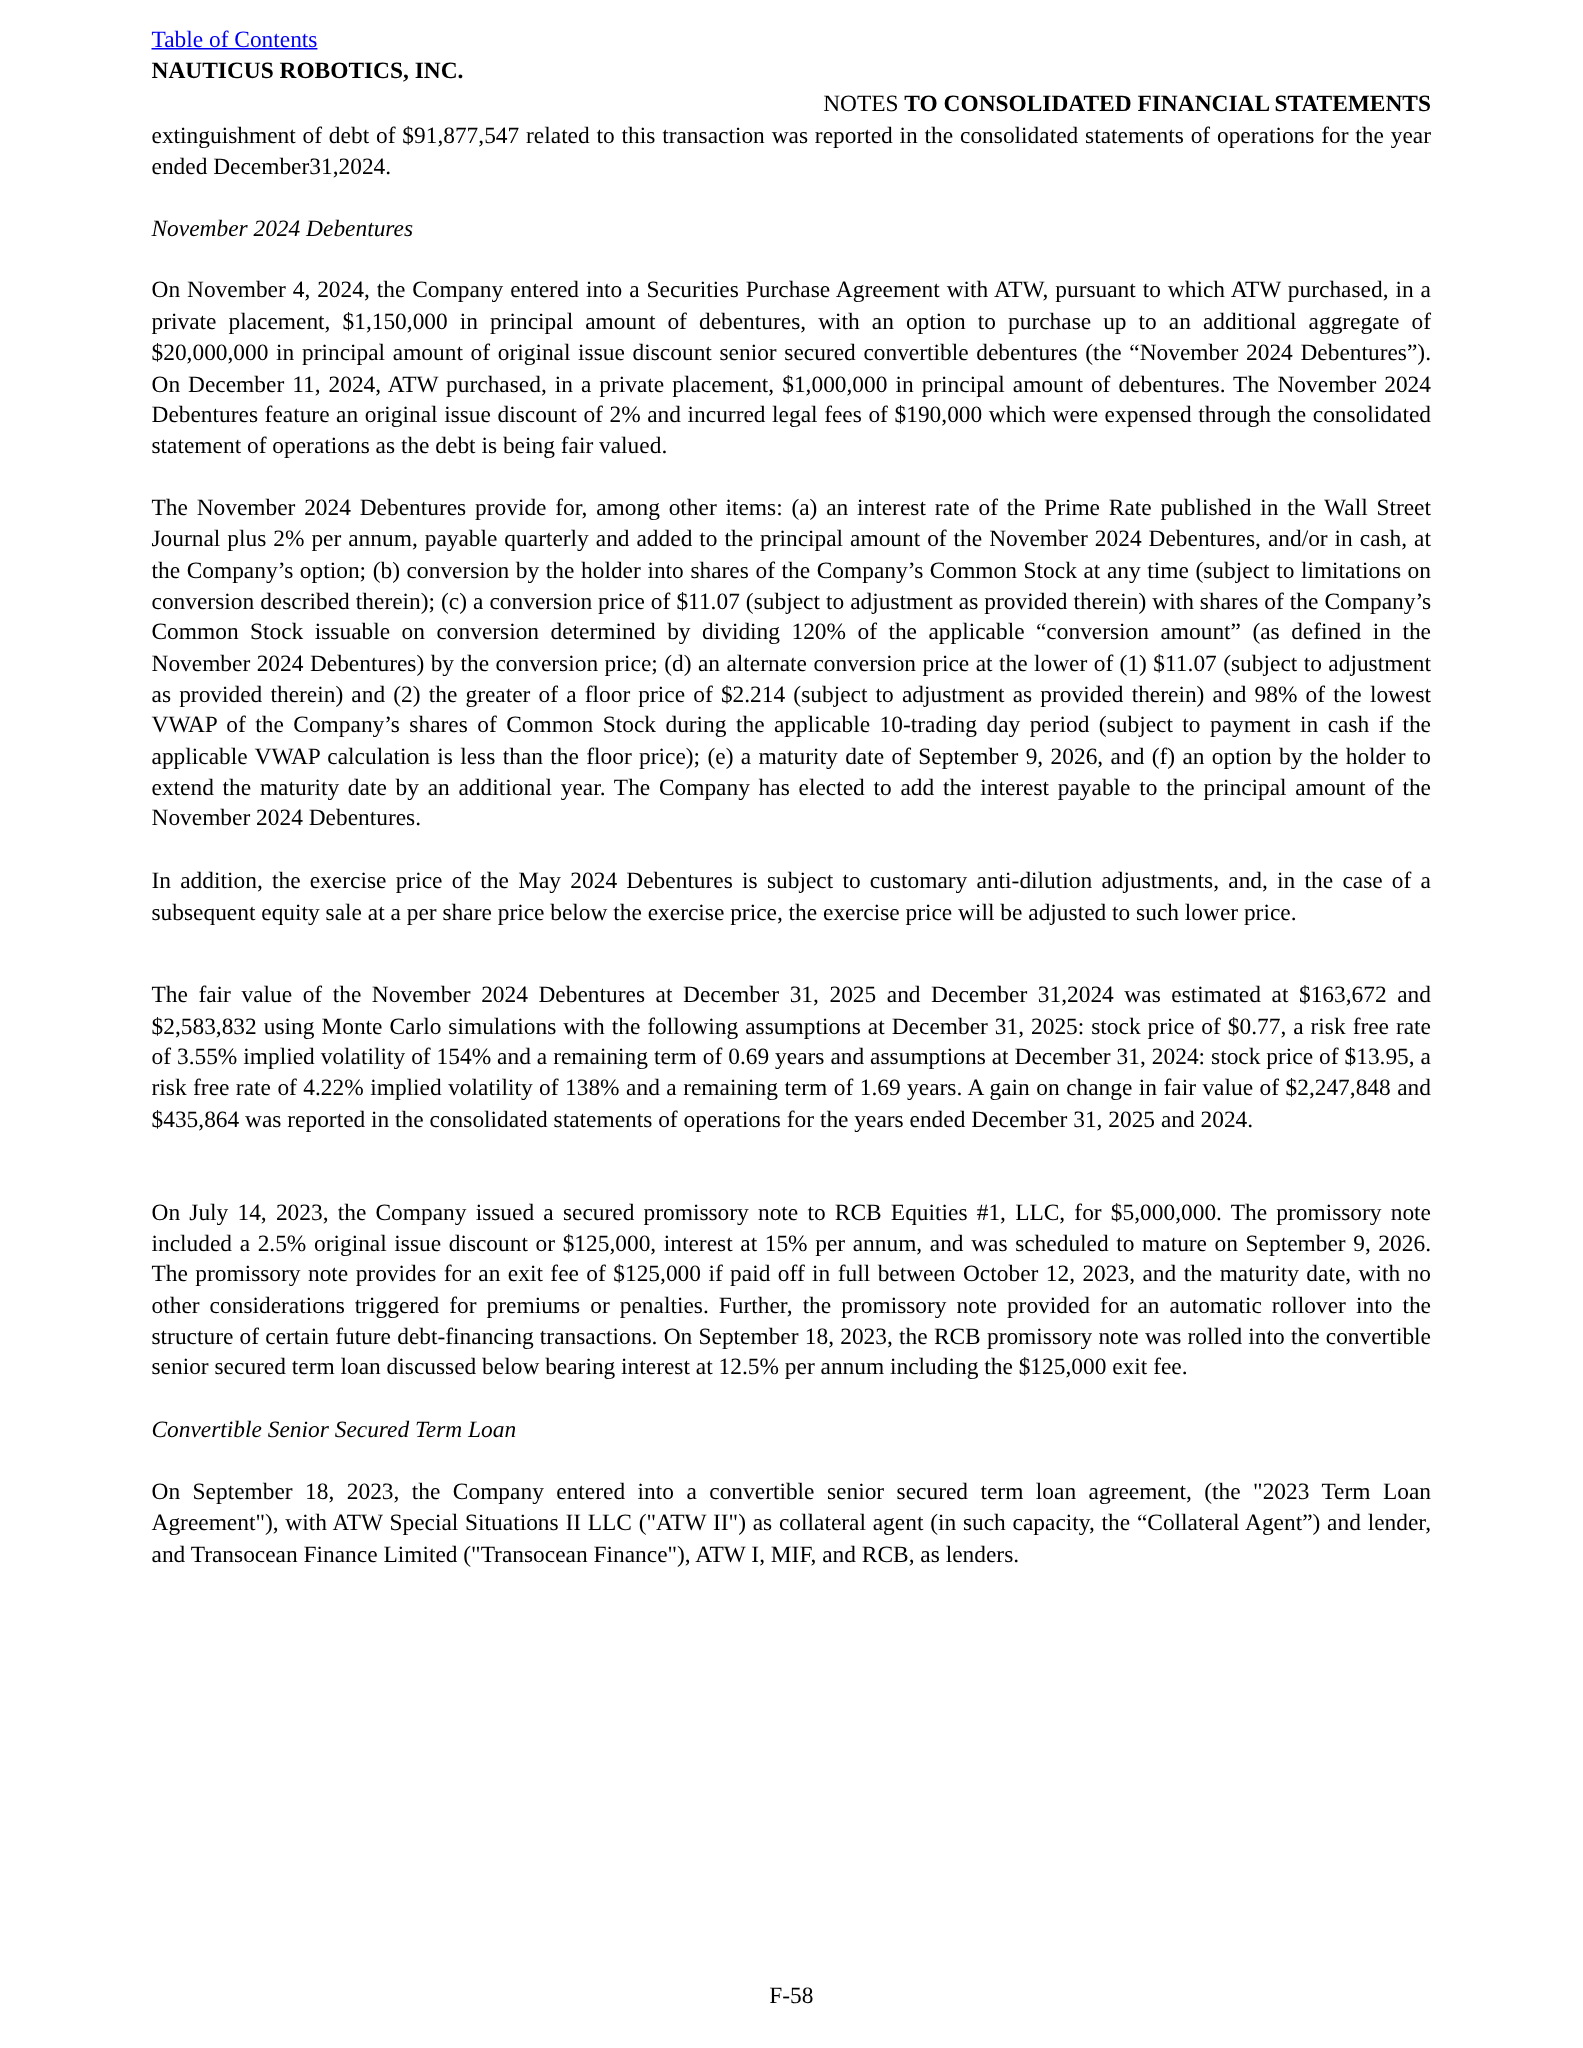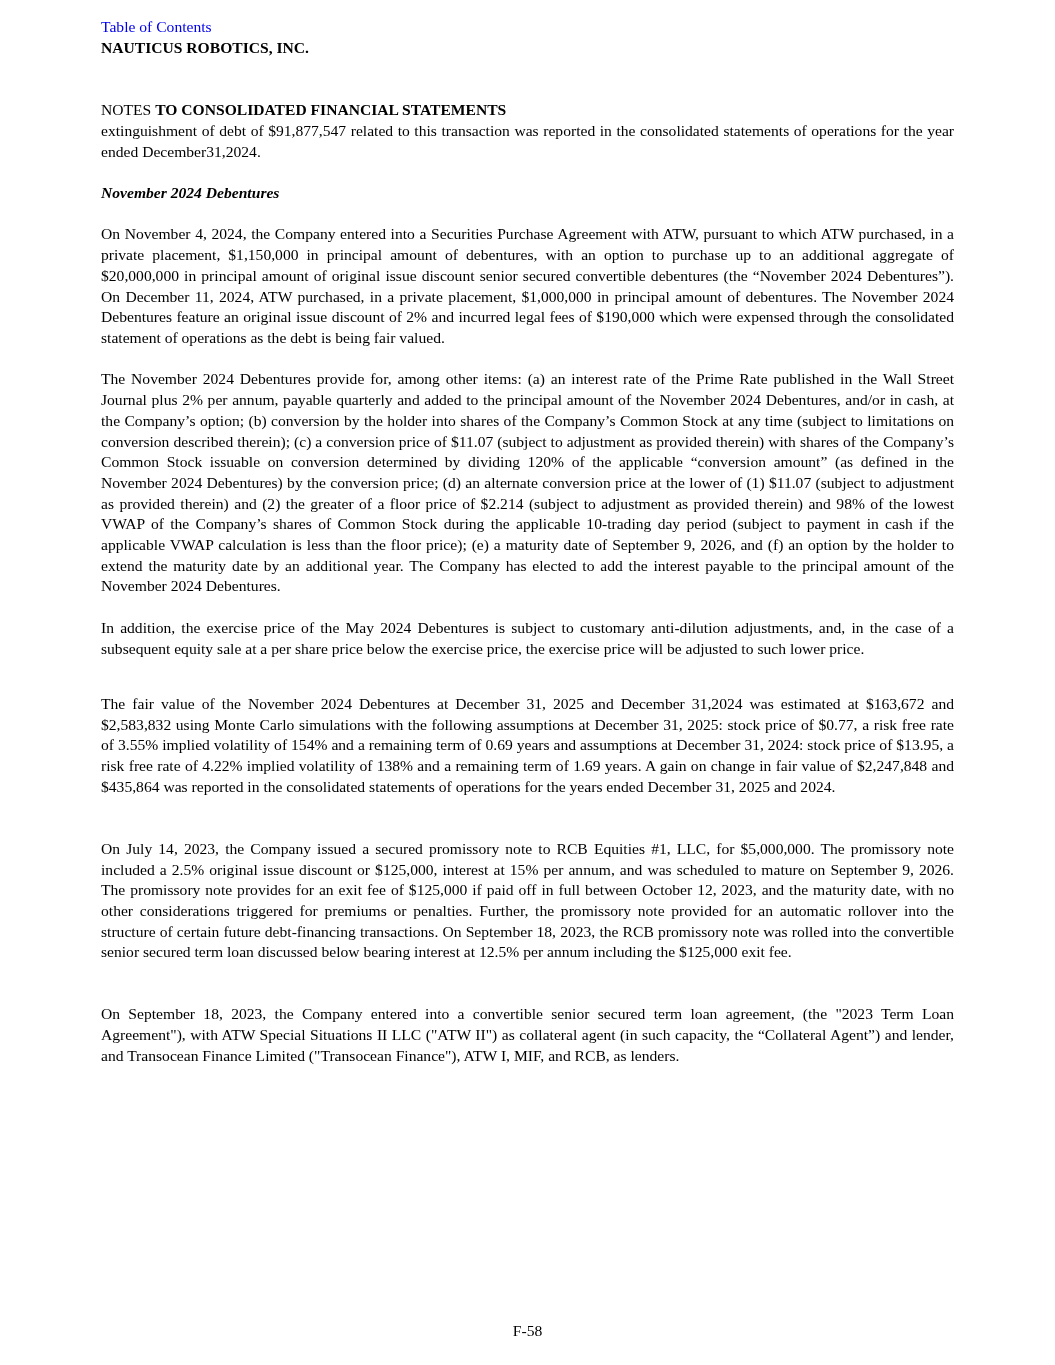--- a/index.html
+++ b/index.html
@@ -3,34 +3,34 @@
   <meta charset="utf-8">
   <style>
     html, body { margin: 0; padding: 0; background: #ffffff; }
     body {
       width: 1055px; height: 1365px; position: relative; overflow: hidden;
       font-family: "Liberation Serif", "DejaVu Serif", serif;
       color: #000; font-size: 15.6px;
     }
     .page { position: absolute; left: 101px; top: 17px; width: 853px; }
     .toc-link {
-      display: inline-block; color: #0000ee; 
+      display: inline-block; color: #0000ee; text-decoration: underline;
       font-size: 15.6px; line-height: 20px; cursor: pointer;
     }
     .company {
       text-align: left; font-weight: bold; font-size: 15.6px;
       line-height: 22px; margin-top: 0px;
     }
-    .notes-title { text-align: left; font-size: 15.6px; line-height: 22px; margin-top: 40px; }
+    .notes-title { text-align: right; font-size: 15.6px; line-height: 22px; }
     .notes-title b { font-weight: bold; }
     p {
       margin: 0; text-align: justify; line-height: 20.7px; font-size: 15.6px;
     }
     .heading {
-      font-weight: bold; font-style: italic; margin: 0; line-height: 20.7px;
+      font-weight: normal; font-style: italic; margin: 0; line-height: 20.7px;
     }
     .gap { height: 20.7px; }
     .gap-sm { height: 14px; }
     .footer {
       position: absolute; left: 0; width: 1055px; top: 1322px;
       text-align: center; font-size: 15.6px;
     }
   </style>
 </head>
 <body>
@@ -55,17 +55,18 @@
   <div class="gap-sm"></div>
   <p>The fair value of the November 2024 Debentures at December 31, 2025 and December 31,2024 was estimated at $163,672 and $2,583,832 using Monte Carlo simulations with the following assumptions at December 31, 2025: stock price of $0.77, a risk free rate of 3.55% implied volatility of 154% and a remaining term of 0.69 years and assumptions at December 31, 2024: stock price of $13.95, a risk free rate of 4.22% implied volatility of 138% and a remaining term of 1.69 years. A gain on change in fair value of  $2,247,848 and  $435,864 was reported in the consolidated statements of operations for the years ended December 31, 2025 and 2024.</p>
   <div class="gap"></div>
 
   
   <div class="gap"></div>
   <p>On July 14, 2023, the Company issued a secured promissory note to RCB Equities #1, LLC, for $5,000,000. The promissory note included a 2.5% original issue discount or $125,000, interest at 15% per annum, and was scheduled to mature on September 9, 2026. The promissory note provides for an exit fee of $125,000 if paid off in full between October 12, 2023, and the maturity date, with no other considerations triggered for premiums or penalties. Further, the promissory note provided for an automatic rollover into the structure of certain future debt-financing transactions. On September 18, 2023, the RCB promissory note was rolled into the convertible senior secured term loan discussed below bearing interest at 12.5% per annum including the $125,000 exit fee.</p>
   <div class="gap"></div>
 
   
+  <div class="heading">Convertible Senior Secured Term Loan</div>
   <div class="gap"></div>
   <p>On September 18, 2023, the Company entered into a convertible senior secured term loan agreement, (the "2023 Term Loan Agreement"), with ATW Special Situations II LLC ("ATW II") as collateral agent (in such capacity, the “Collateral Agent”) and lender, and Transocean Finance Limited ("Transocean Finance"), ATW I, MIF, and RCB, as lenders.</p>
 </div>
 
 <div class="footer">F-58</div>
 
 </body></html>

